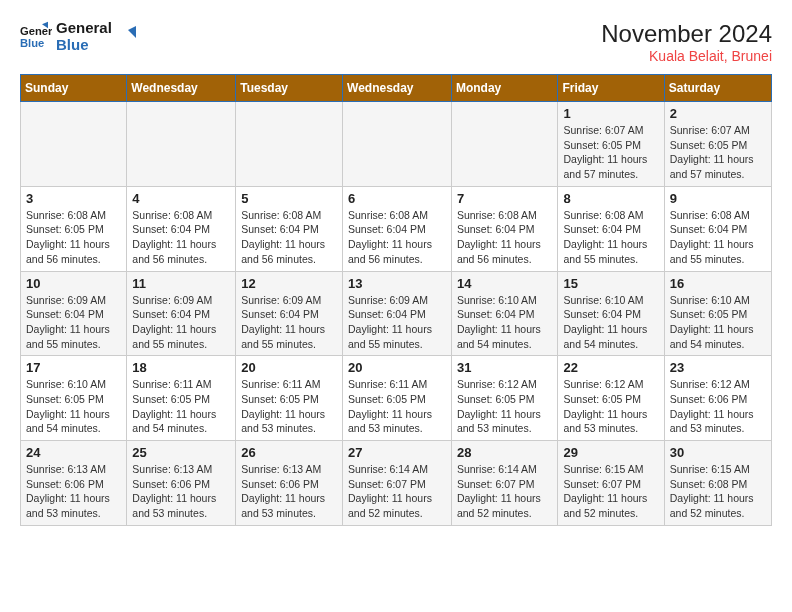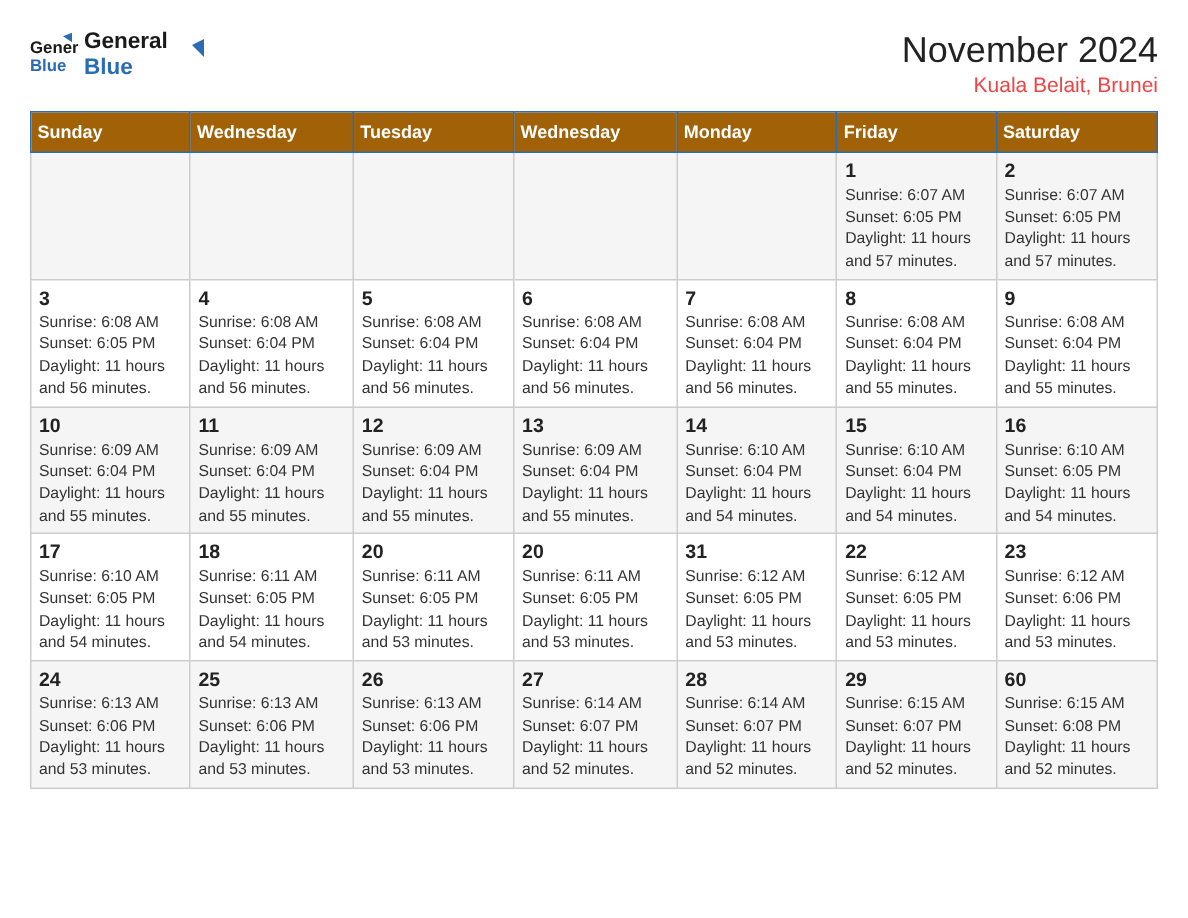--- a/index.html
+++ b/index.html
@@ -245,18 +245,18 @@
         </td>
         <td>
           <span class="day-num">28</span>
           <div class="day-info">Sunrise: 6:14 AM<br>Sunset: 6:07 PM<br>Daylight: 11 hours and 52 minutes.</div>
         </td>
         <td>
           <span class="day-num">29</span>
           <div class="day-info">Sunrise: 6:15 AM<br>Sunset: 6:07 PM<br>Daylight: 11 hours and 52 minutes.</div>
         </td>
         <td>
-          <span class="day-num">60</span>
+          <span class="day-num">30</span>
           <div class="day-info">Sunrise: 6:15 AM<br>Sunset: 6:08 PM<br>Daylight: 11 hours and 52 minutes.</div>
         </td>
       </tr>
     </tbody>
 </table>
 
 </body></html>

